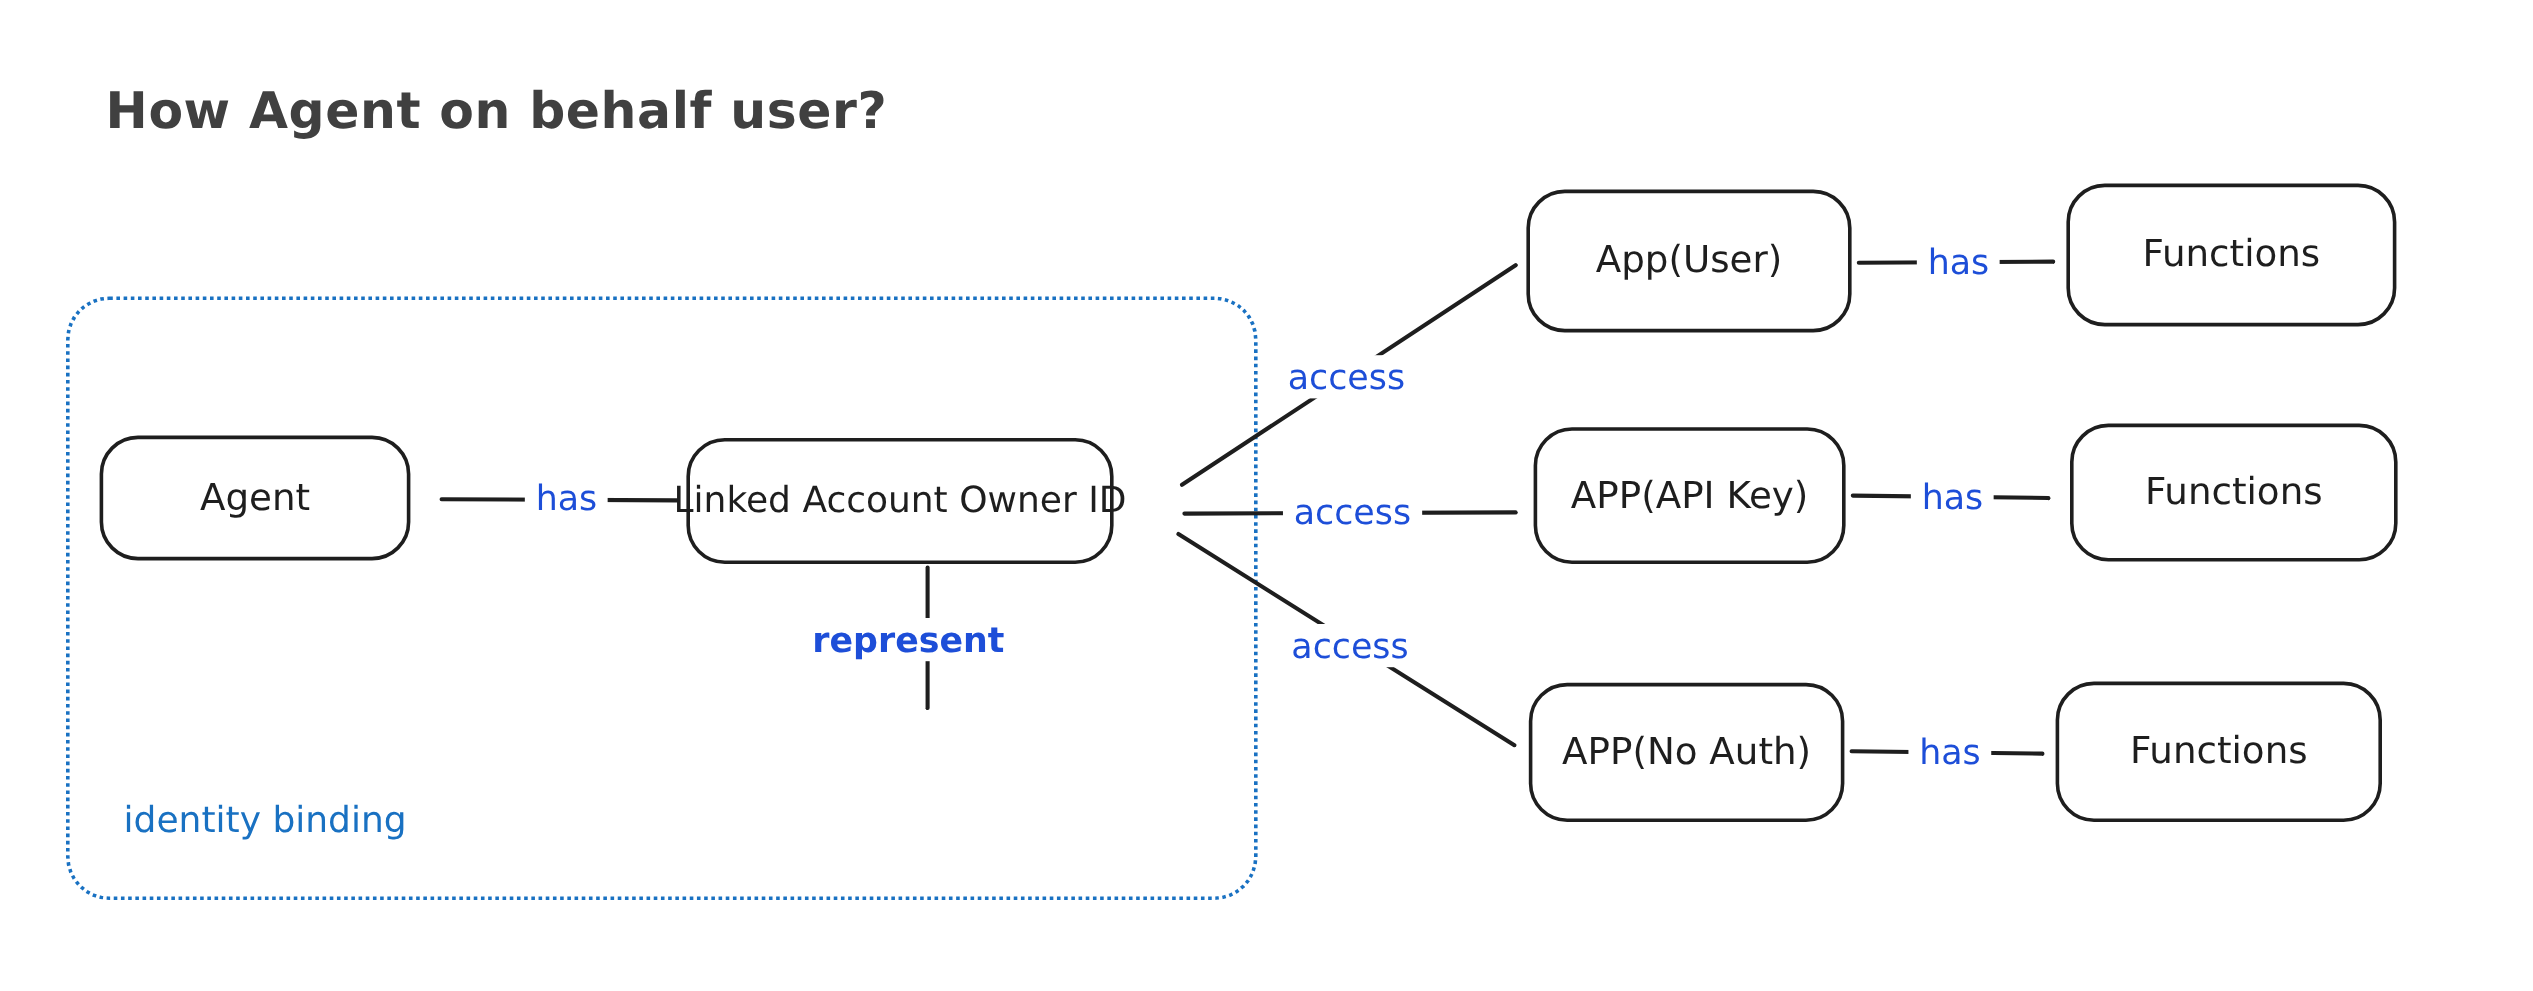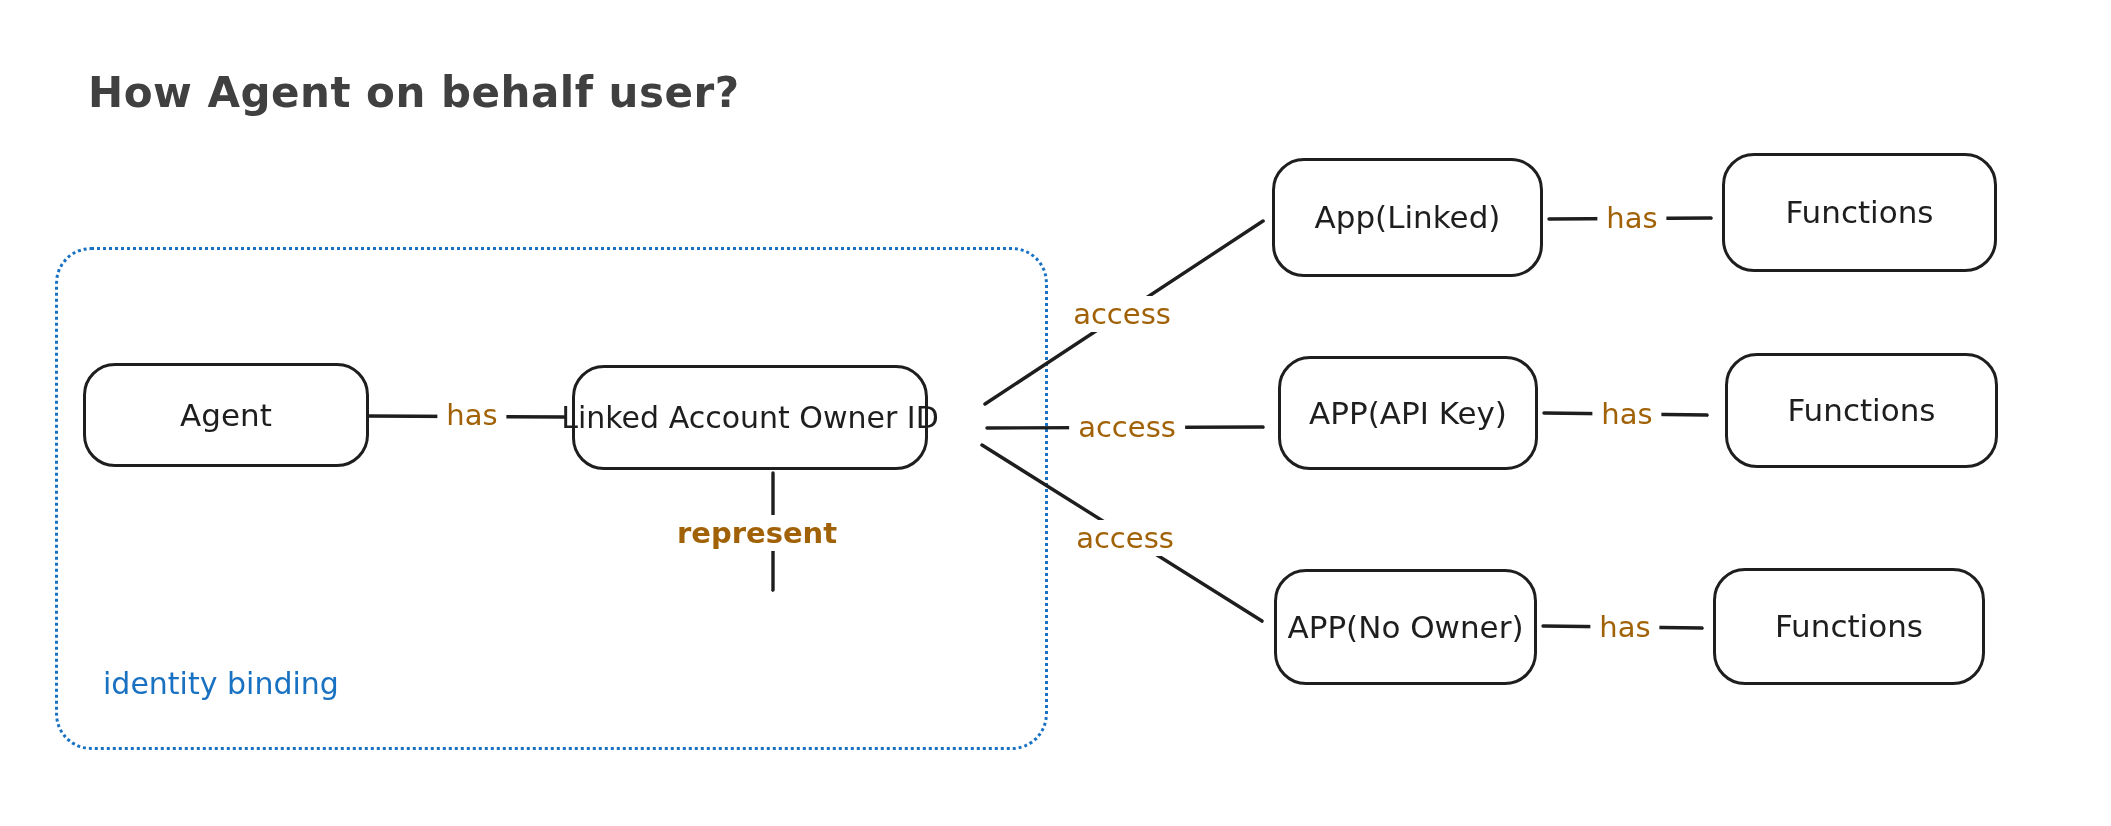--- a/index.html
+++ b/index.html
@@ -72,21 +72,21 @@
   }
   .node.ellipse {
     border-radius: 50%;
   }
   .edge-label {
     position: absolute;
     transform: translate(-50%, -50%);
     background: #ffffff;
     padding: 1px 9px;
     font-size: 29px;
-    color: #a16207;
+    color: #1d4ed8;
     z-index: 3;
     white-space: nowrap;
   }
 </style>
 </head>
 <body>
 
 <div class="canvas">
 
   <div class="title">How Agent on behalf user?</div>
@@ -103,50 +103,50 @@
     <path d="M 368 416 L 564 417" fill="none" stroke="#1e1e1e" stroke-width="3.4" stroke-linecap="round" marker-end="url(#arrowhead)"></path>
     <path d="M 773 473 L 773 590" fill="none" stroke="#1e1e1e" stroke-width="3.4" stroke-linecap="round" marker-end="url(#arrowhead)"></path>
     <path d="M 985 404 L 1263 221" fill="none" stroke="#1e1e1e" stroke-width="3.4" stroke-linecap="round" marker-end="url(#arrowhead)"></path>
     <path d="M 987 428 L 1263 427" fill="none" stroke="#1e1e1e" stroke-width="3.4" stroke-linecap="round" marker-end="url(#arrowhead)"></path>
     <path d="M 982 445 L 1262 621" fill="none" stroke="#1e1e1e" stroke-width="3.4" stroke-linecap="round" marker-end="url(#arrowhead)"></path>
     <path d="M 1549 219 L 1711 218" fill="none" stroke="#1e1e1e" stroke-width="3.4" stroke-linecap="round" marker-end="url(#arrowhead)"></path>
     <path d="M 1544 413 L 1707 415" fill="none" stroke="#1e1e1e" stroke-width="3.4" stroke-linecap="round" marker-end="url(#arrowhead)"></path>
     <path d="M 1543 626 L 1702 628" fill="none" stroke="#1e1e1e" stroke-width="3.4" stroke-linecap="round" marker-end="url(#arrowhead)"></path>
   </svg>
 
-  <div class="node" style="left:83px; top:363px; width:286px; height:104px;">
+  <div class="node" style="left:83px; top:363px; width:259px; height:104px;">
     <span>Agent</span>
   </div>
 
   <div class="node" style="left:572px; top:365px; width:356px; height:105px; font-size:30px;">
     <span>Linked Account Owner ID</span>
   </div>
 
 
   <div class="node" style="left:1272px; top:158px; width:271px; height:119px;">
     <span>App</span>
-    <span>(Linked)</span>
+    <span>(User)</span>
   </div>
 
   <div class="node" style="left:1722px; top:153px; width:275px; height:119px;">
     <span>Functions</span>
   </div>
 
   <div class="node" style="left:1278px; top:356px; width:260px; height:114px;">
     <span>APP</span>
     <span>(API Key)</span>
   </div>
 
   <div class="node" style="left:1725px; top:353px; width:273px; height:115px;">
     <span>Functions</span>
   </div>
 
   <div class="node" style="left:1274px; top:569px; width:263px; height:116px;">
     <span>APP</span>
-    <span>(No Owner)</span>
+    <span>(No Auth)</span>
   </div>
 
   <div class="node" style="left:1713px; top:568px; width:272px; height:117px;">
     <span>Functions</span>
   </div>
 
   <div class="edge-label" style="left:472px; top:415px;">has</div>
   <div class="edge-label" style="left:757px; top:533px;font-weight:bold;">represent</div>
   <div class="edge-label" style="left:1122px; top:314px;">access</div>
   <div class="edge-label" style="left:1127px; top:427px;">access</div>

